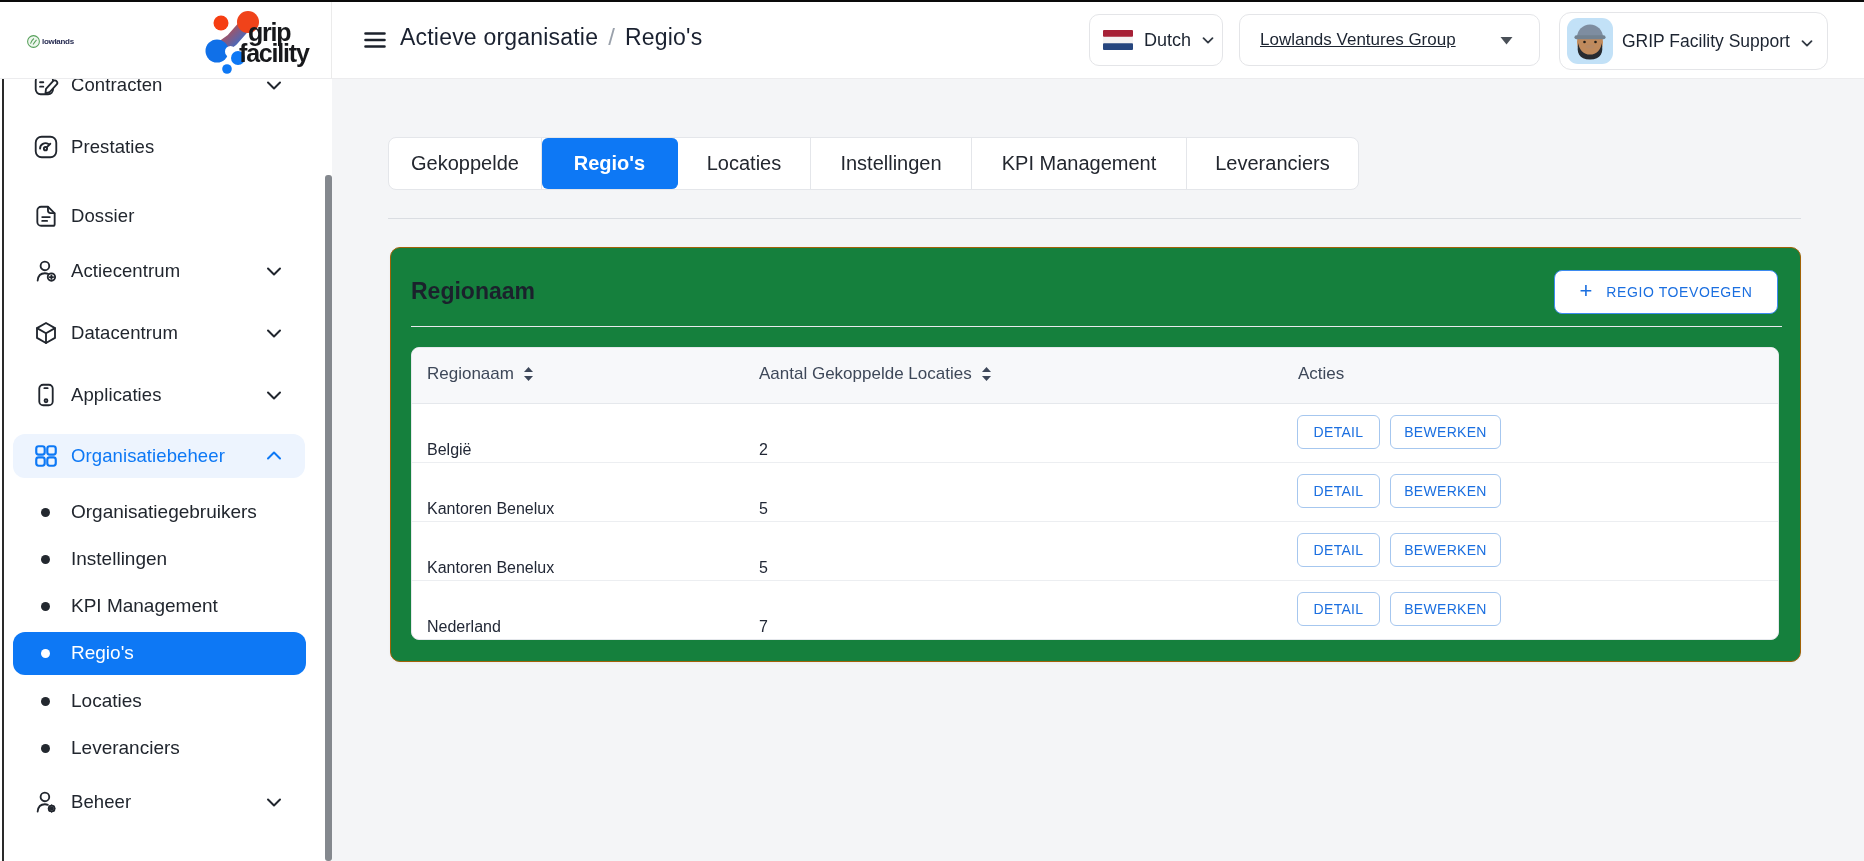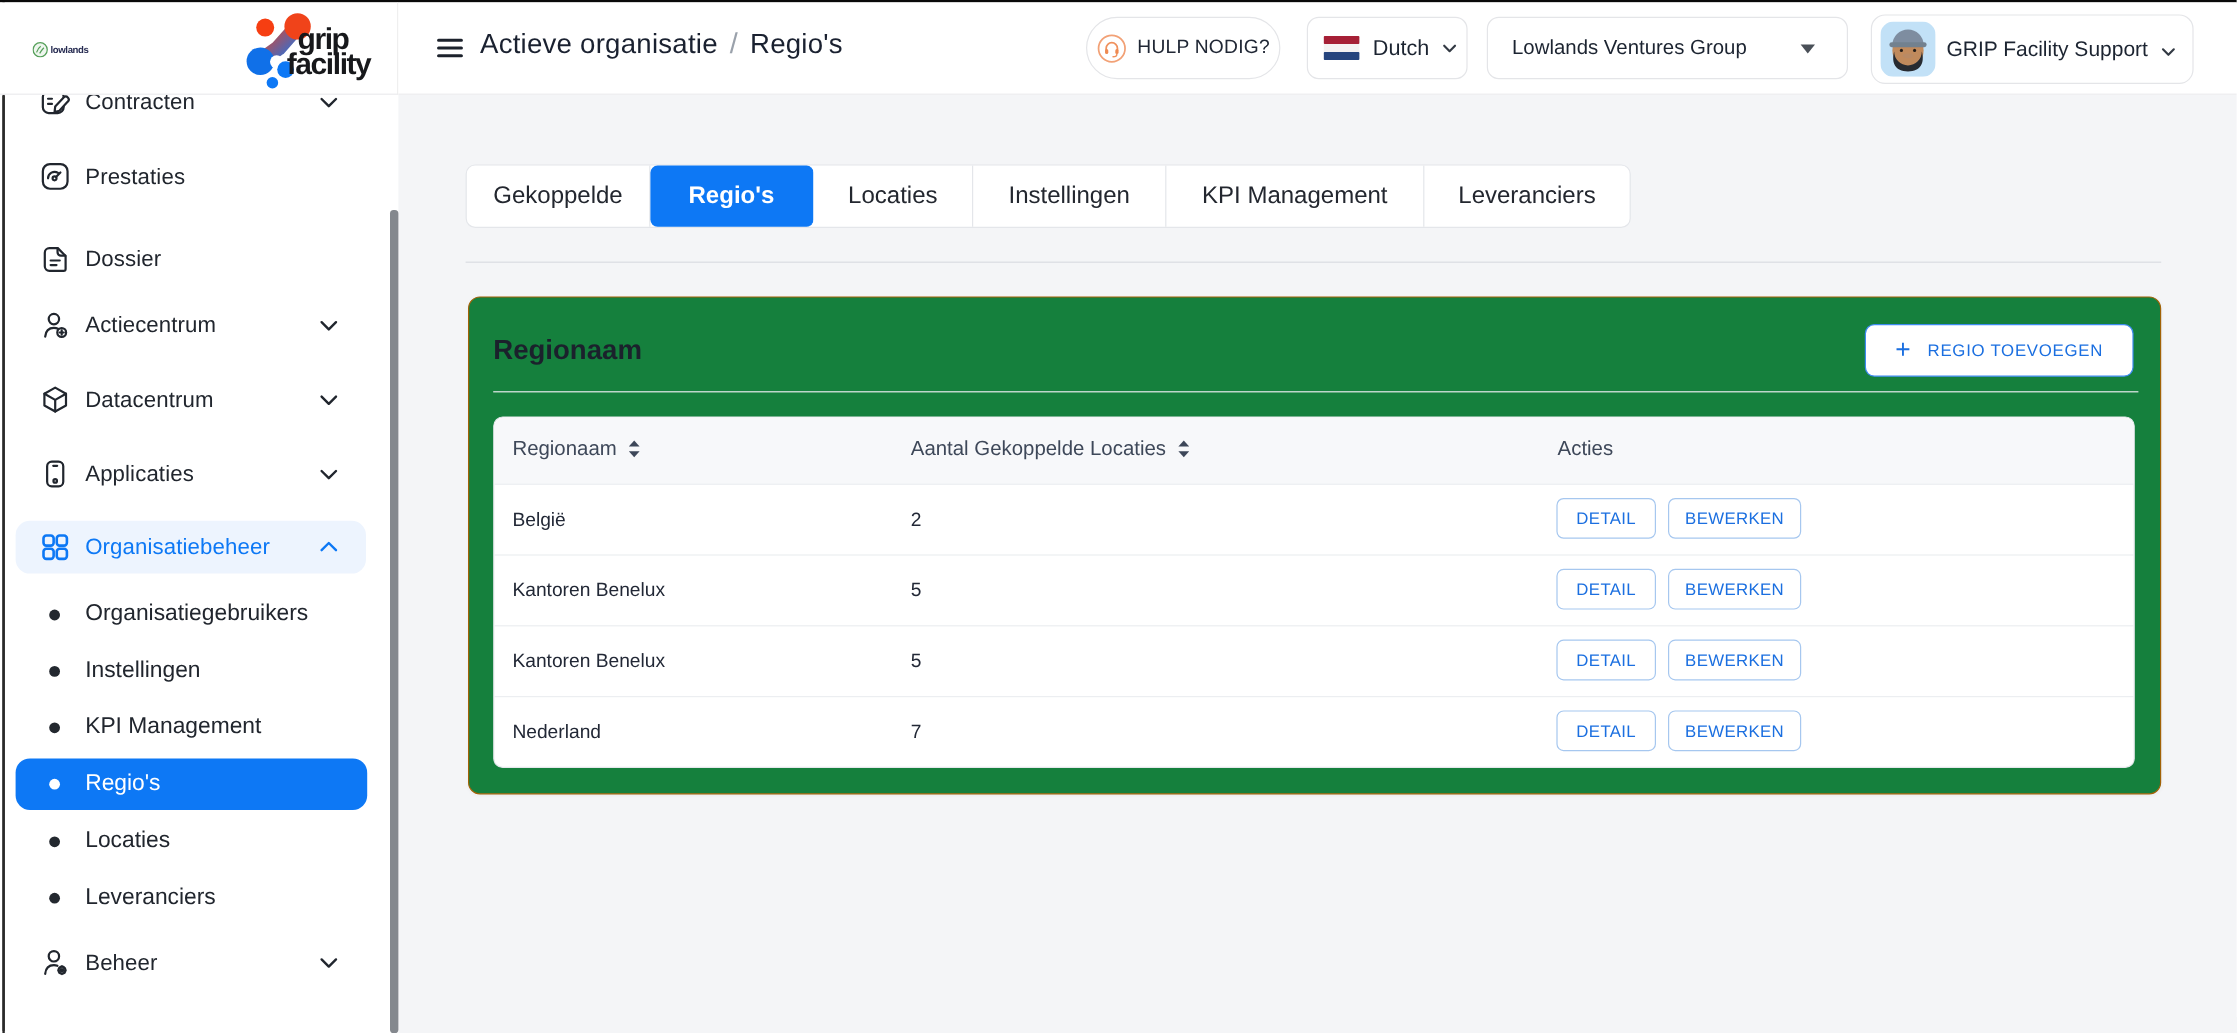--- a/index.html
+++ b/index.html
@@ -35,21 +35,21 @@
   border-bottom:1px solid #ececee; z-index:5; }
 #burger { left:31px; top:26px; width:24px; height:24px; }
 #crumb { left:68px; top:21px; font-size:23px; color:#1a2130; letter-spacing:0.2px; }
 #crumb .sep { color:#9aa1ab; padding:0 10px; font-size:24px; }
 .pillbtn { position:absolute; border:1.5px solid #e4e5e8; background:#fff; display:flex; align-items:center; }
 #hulp { left:573px; top:12px; width:162px; height:52px; border-radius:26px; }
 #hulp .txt { font-size:16px; color:#202735; margin-left:9px; letter-spacing:0.2px; }
 #dutch { left:757px; top:12px; width:134px; height:52px; border-radius:10px; padding-left:13px; }
 #dutch .txt { font-size:18px; color:#1c2431; font-weight:400; margin:0 8px 0 11px; }
 #lvg { left:907px; top:12px; width:301px; height:52px; border-radius:10px; padding-left:20px; }
-#lvg .txt { font-size:17px; color:#1c2431; }
+#lvg .txt { font-size:17px; color:#1c2431;text-decoration:underline; }
 #profile { left:1227px; top:10px; width:269px; height:58px; border-radius:12px; padding-left:7px; }
 #profile .txt { font-size:17.5px; color:#1c2431; margin-left:9px; }
 
 
 #content { left:332px; top:79px; width:1532px; height:782px; background:#f4f5f7; }
 #tabs { position:absolute; left:56px; top:58px; height:53px; display:flex;
   background:#fff; border:1px solid #e4e6ea; border-radius:8px; }
 .tab { display:flex; align-items:center; justify-content:center; font-size:20px;
   color:#23272f; border-right:1px solid #e4e6ea; }
 .tab:last-child { border-right:none; }
@@ -65,21 +65,21 @@
 #addbtn .t { font-size:14px; color:#1b6fe0; letter-spacing:0.6px; }
 
 #tbl { left:78px; top:267px; width:1368px; height:293px; border:1px solid #e5e8ec;
   border-radius:8px; background:#fff; }
 #thead { position:absolute; left:0; top:0; width:100%; height:56px; background:#f7f8fa;
   border-bottom:1px solid #e5e8ec; border-radius:8px 8px 0 0; }
 .th { position:absolute; top:0; height:52px; display:flex; align-items:center;
   font-size:17px; color:#3e4859; }
 .trow { position:absolute; left:0; width:100%; height:59px; border-bottom:1px solid #eceef1; }
 .trow:last-child { border-bottom:none; }
-.td { position:absolute; top:0; height:59px; display:flex; align-items:center;
+.td { position:absolute; top:16px; height:59px; display:flex; align-items:center;
   font-size:16px; color:#222836; }
 .rowbtn { position:absolute; top:11px; height:34px; border:1px solid #a6c7ef; border-radius:6px;
   background:#fff; display:flex; align-items:center; justify-content:center;
   font-size:14px; color:#1b6fe0; letter-spacing:0.3px; }
 .b1 { left:885px; width:83px; }
 .b2 { left:978px; width:111px; }
 </style>
 </head>
 <body>
 <div id="page">
@@ -229,30 +229,20 @@
   </div>
   <div id="navscroll" class="abs"></div>
   <div id="sidescroll" class="abs"></div>
 
   <div id="topbar" class="abs">
     <svg id="burger" class="abs" viewBox="0 0 24 24" fill="none" stroke="#1c222c" stroke-width="2.6" stroke-linecap="round">
         <path d="M2.5 5.5h19M2.5 12h19M2.5 18.5h19"></path>
       </svg>
     <div id="crumb" class="abs">Actieve organisatie<span class="sep">/</span>Regio's</div>
 
-    <div id="hulp" class="pillbtn" style="justify-content:center;">
-      <svg width="25" height="25" viewBox="0 0 24 24" fill="none" stroke="#f0915d" stroke-width="1.4">
-          <circle cx="12" cy="12" r="10.6" stroke="#f2a176"></circle>
-          <path d="M7.5 13.5v-1.7a4.5 4.5 0 0 1 9 0v1.7" stroke-linecap="round"></path>
-          <rect x="6.6" y="12.4" width="2.6" height="4" rx="1.3" fill="#ef8950" stroke="none"></rect>
-          <rect x="14.8" y="12.4" width="2.6" height="4" rx="1.3" fill="#ef8950" stroke="none"></rect>
-          <path d="M16 16.8c0 1.2-1.5 1.8-3 1.8" stroke-width="1.2" stroke-linecap="round"></path>
-        </svg>
-      <span class="txt">HULP NODIG?</span>
-    </div>
 
     <div id="dutch" class="pillbtn">
       <svg width="30" height="20" viewBox="0 0 30 20">
           <rect width="30" height="20" rx="1.5" fill="#f4f2f2"></rect>
           <rect width="30" height="6.7" rx="1" fill="#a62036"></rect>
           <rect y="13.3" width="30" height="6.7" rx="1" fill="#26457e"></rect>
         </svg>
       <span class="txt">Dutch</span>
       <svg width="18" height="18" viewBox="0 0 24 24" fill="none" stroke="#333a44" stroke-width="2.4" stroke-linecap="round" stroke-linejoin="round">
           <path d="M6 9.5l6 6 6-6"></path>

